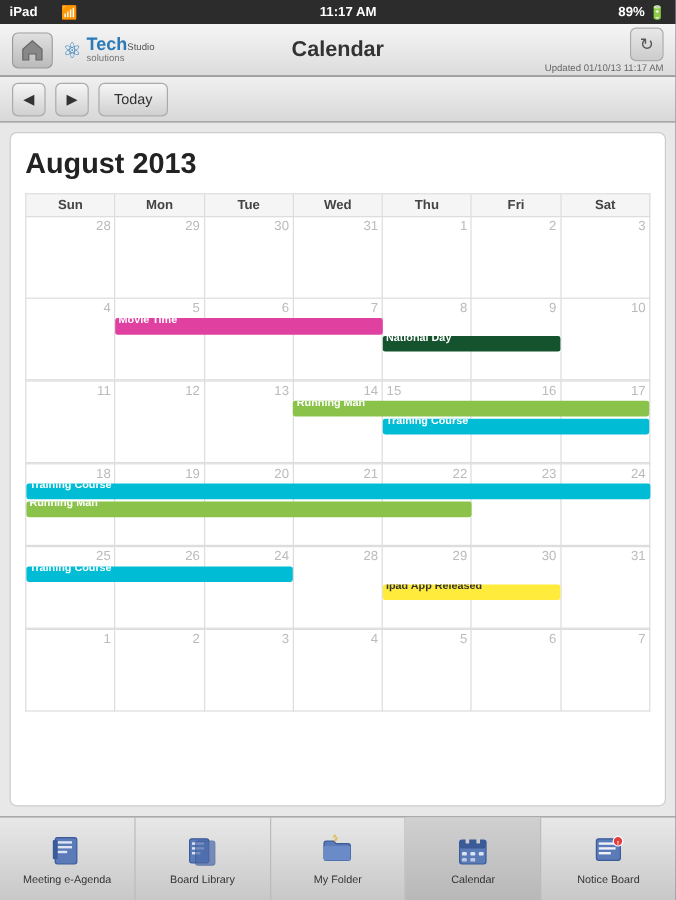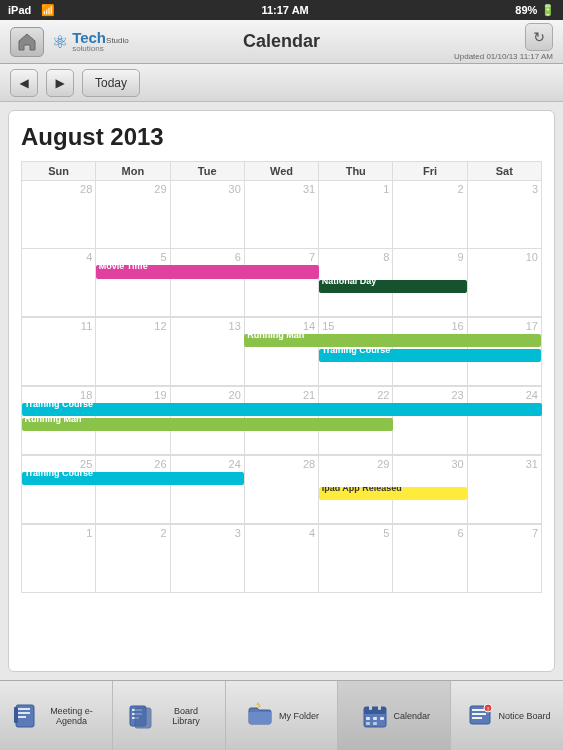--- a/index.html
+++ b/index.html
@@ -17,21 +17,21 @@
       background: #2c2c2c;
       height: 20px;
       display: flex;
       align-items: center;
       justify-content: space-between;
       padding: 0 8px;
       color: white;
       font-size: 11px;
       font-weight: 600;
     }
-    .status-left { display: flex; align-items: flex-start; gap: 10px; }
+    .status-left { display: flex; align-items: flex-start; gap: 20px; }
     .status-right { display: flex; align-items: center; gap: 4px; }
 
     
     .header {
       background: linear-gradient(180deg, #f5f5f5 0%, #dcdcdc 100%);
       height: 44px;
       display: flex;
       align-items: center;
       justify-content: space-between;
       padding: 0 10px;
@@ -198,21 +198,21 @@
     
     .bottom-nav {
       background: linear-gradient(180deg, #e8e8e8 0%, #c8c8c8 100%);
       height: 70px;
       display: flex;
       border-top: 1px solid #aaa;
     }
     .nav-item {
       flex: 1;
       display: flex;
-      flex-direction: row;
+      flex-direction: column;
       align-items: center;
       justify-content: center;
       gap: 3px;
       cursor: pointer;
       border-right: 1px solid #bbb;
       padding: 6px 12px;
     }
     .nav-item:last-child { border-right: none; }
     .nav-item.active {
       background: linear-gradient(180deg, #d0d0d0, #b8b8b8);

